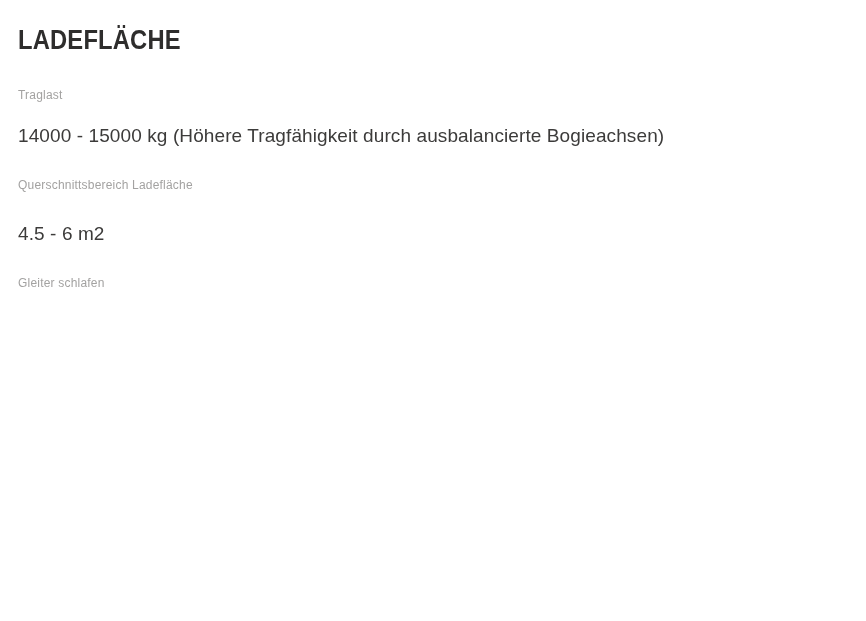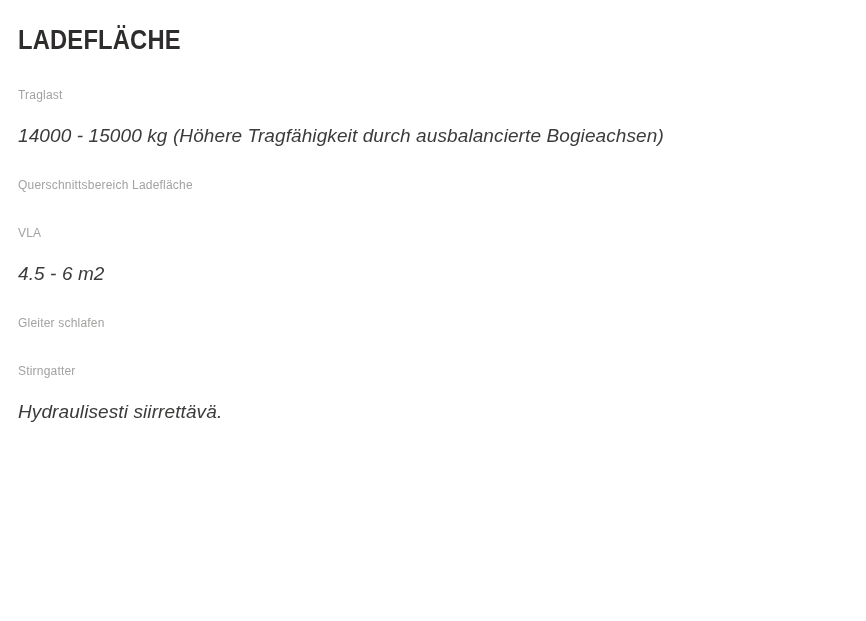--- a/index.html
+++ b/index.html
@@ -39,47 +39,41 @@
     line-height: 20px;
     color: var(--c-label);
     letter-spacing: 0.2px;
     margin-bottom: 20px;
   }
   .spec-value {
     font-size: 19px;
     line-height: 22px;
     color: var(--c-value);
     letter-spacing: 0.1px;
-    font-style: italic;
   }
 </style>
 </head>
 <body>
 
 <div class="page">
 
   <h1 class="section-title">LADEFLÄCHE</h1>
 
   <div class="spec-row">
     <div class="spec-label">Traglast</div>
     <div class="spec-value">14000 - 15000 kg (Höhere Tragfähigkeit durch ausbalancierte Bogieachsen)</div>
   </div>
 
   <div class="spec-row">
     <div class="spec-label">Querschnittsbereich Ladefläche</div>
   </div>
 
   <div class="spec-row">
-    <div class="spec-label">VLA</div>
     <div class="spec-value">4.5 - 6 m2</div>
   </div>
 
 
   <div class="spec-row">
     <div class="spec-label">Gleiter schlafen</div>
   </div>
 
-  <div class="spec-row">
-    <div class="spec-label">Stirngatter</div>
-    <div class="spec-value">Hydraulisesti siirrettävä.</div>
-  </div>
 
 </div>
 
 </body></html>

